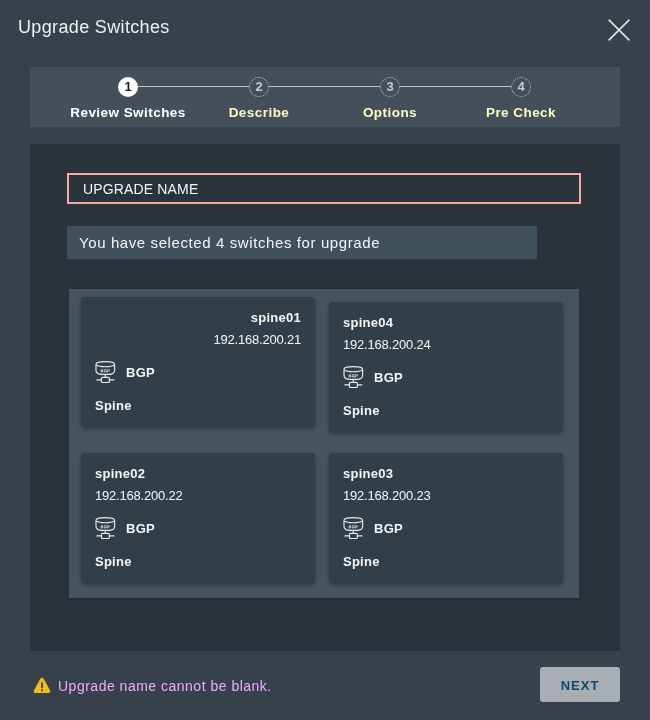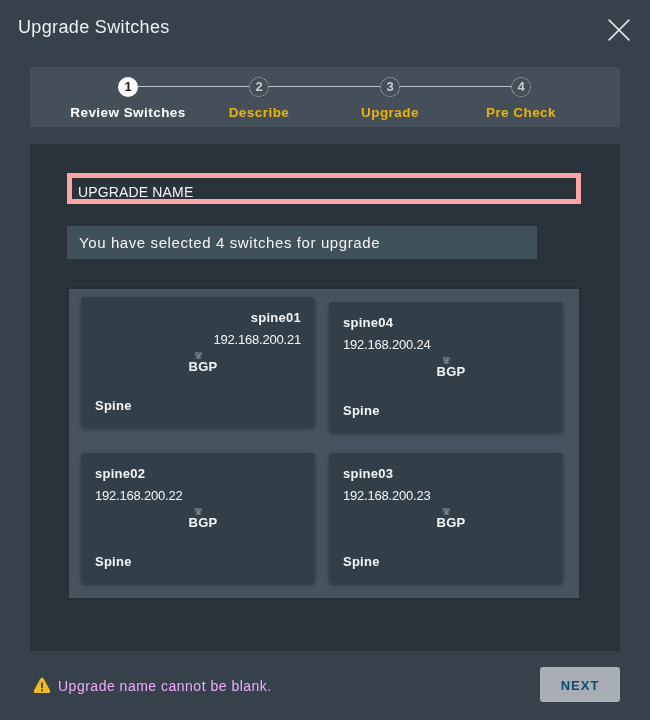--- a/index.html
+++ b/index.html
@@ -6,31 +6,31 @@
 html,body { width:650px; height:720px; overflow:hidden; }
 body { position:relative; background:#36414b; font-family:"Liberation Sans", sans-serif; opacity:0.999; }
 .title { position:absolute; left:18px; top:15px; font-size:18px; line-height:24px; color:#eef1f3; letter-spacing:0.35px; }
 .close { position:absolute; left:607px; top:18px; }
 
 .stepper { position:absolute; left:30px; top:67px; width:590px; height:60px; background:#454f59; }
 .seg { position:absolute; top:19px; height:1px; background:#b9c1c7; }
 .circ { position:absolute; top:10px; width:20px; height:20px; border-radius:50%; font-size:13px; font-weight:bold; text-align:center; line-height:20px; }
 .circ.active { background:#fff; color:#161d24; }
 .circ.todo { border:1px dotted #c5cbd0; color:#c5cbd0; line-height:18px; }
-.slabel { position:absolute; top:38px; width:200px; text-align:center; font-size:13.5px; font-weight:bold; color:#eab308; letter-spacing:0.45px; }
+.slabel { position:absolute; top:38px; width:200px; text-align:center; font-size:13.5px; font-weight:bold; color:#fef9c3; letter-spacing:0.45px; }
 .slabel.active { color:#ffffff; }
 
 .panel { position:absolute; left:30px; top:144px; width:590px; height:507px; background:#2a323b; }
-.inputbox { position:absolute; left:37px; top:29px; width:514px; height:31px; border:5px solid #fca5a5; color:#f4f6f7; font-size:14px; letter-spacing:0.15px; line-height:29px; padding-left:6px; }
+.inputbox { position:absolute; left:37px; top:29px; width:514px; height:31px; border:2px solid #fca5a5; color:#f4f6f7; font-size:14px; letter-spacing:0.15px; line-height:29px; padding-left:14px; }
 .msg { position:absolute; left:37px; top:82px; width:470px; height:33px; background:#40515c; color:#f4f6f7; font-size:15px; letter-spacing:0.6px; line-height:33px; padding-left:12px; }
 .cards { position:absolute; left:37px; top:143px; width:514px; height:313px; background:#47545f; border:2px solid #272e37; }
 .card { position:absolute; width:234px; height:130px; background:#333f48; border-radius:4px; box-shadow:0 2px 4px rgba(20,26,32,0.45); padding:10px 14px; color:#f4f6f7; }
 .card .name { font-size:13px; font-weight:bold; line-height:21px; letter-spacing:0.25px; }
 .card .ip { font-size:13px; line-height:23px; letter-spacing:-0.2px; }
-.bgprow { margin-top:1px; height:22px; display:flex; align-items:center;flex-direction:column; }
+.bgprow { margin-top:10px; height:22px; display:flex; align-items:center; }
 .bgprow .bgptxt { font-size:13px; font-weight:bold; margin-left:10px; letter-spacing:0.3px; }
 .card .role { position:absolute; left:14px; top:101px; font-size:13px; font-weight:bold; letter-spacing:0.25px; }
 
 .footer-warn { position:absolute; left:33px; top:677px; }
 .warntext { position:absolute; left:58px; top:678px; font-size:14px; color:#f0abfc; line-height:17px; letter-spacing:0.5px; }
 .nextbtn { position:absolute; left:540px; top:667px; width:80px; height:35px; background:#a9aeb4; border-radius:3px; color:#0c4a6e; font-size:13px; font-weight:bold; letter-spacing:1px; text-align:center; line-height:37px; }
 </style>
 </head>
 <body>
 <div class="title">Upgrade Switches</div>
@@ -41,21 +41,21 @@
 <div class="stepper">
   <div class="seg" style="left:108px; width:111px;"></div>
   <div class="seg" style="left:239px; width:111px;"></div>
   <div class="seg" style="left:370px; width:111px;"></div>
   <div class="circ active" style="left:88px;">1</div>
   <div class="circ todo" style="left:219px;">2</div>
   <div class="circ todo" style="left:350px;">3</div>
   <div class="circ todo" style="left:481px;">4</div>
   <div class="slabel active" style="left:-2px;">Review Switches</div>
   <div class="slabel" style="left:129px;">Describe</div>
-  <div class="slabel" style="left:260px;">Upgrade</div>
+  <div class="slabel" style="left:260px;">Options</div>
   <div class="slabel" style="left:391px;">Pre Check</div>
 </div>
 
 <div class="panel">
   <div class="inputbox">UPGRADE NAME</div>
   <div class="msg">You have selected 4 switches for upgrade</div>
   <div class="cards">
     <div class="card" style="left:12px; top:8px;text-align:right;">
       <div class="name">spine01</div>
       <div class="ip">192.168.200.21</div>

